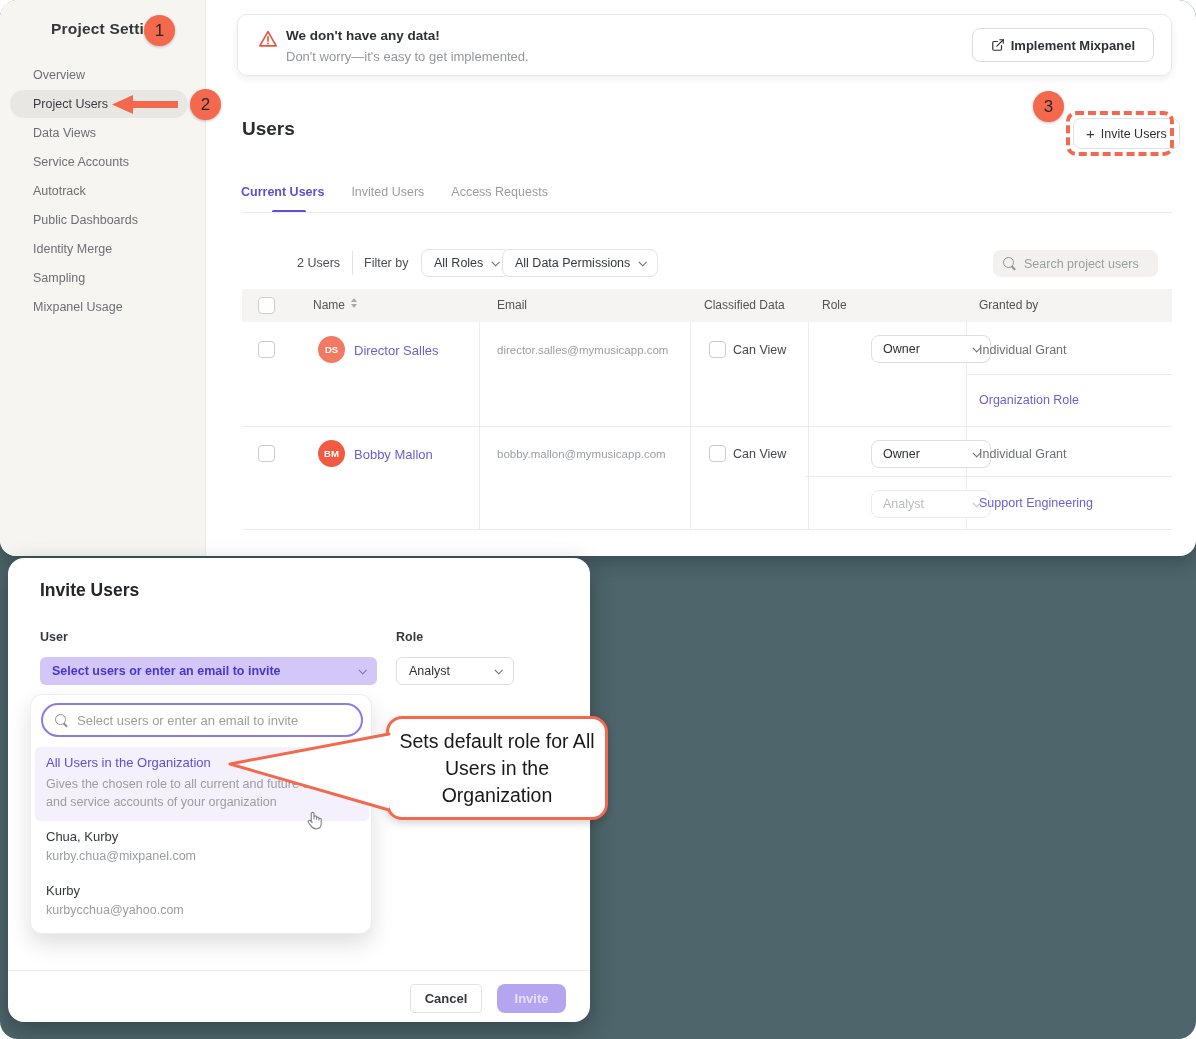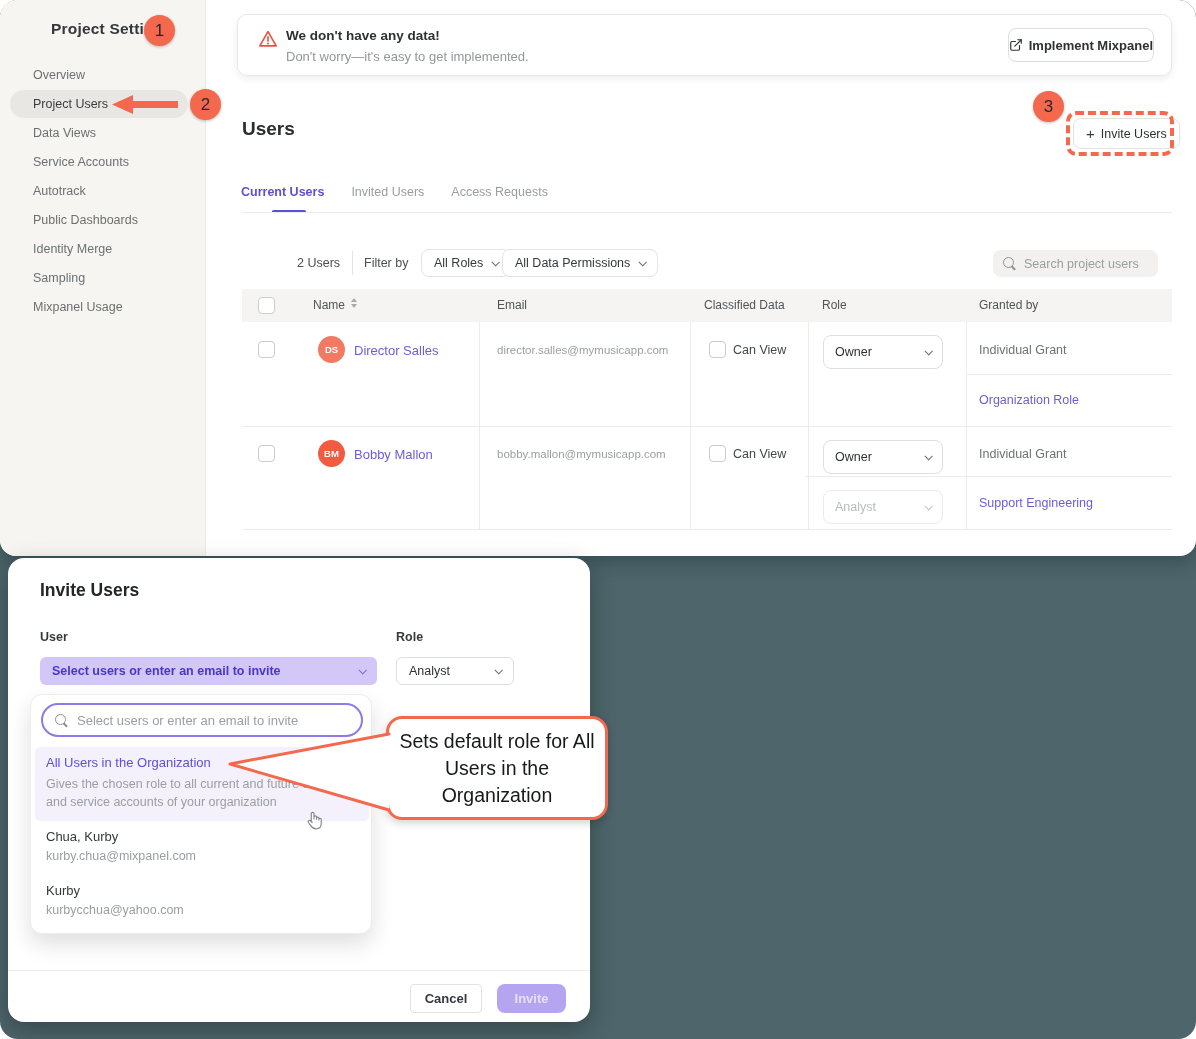--- a/index.html
+++ b/index.html
@@ -17,21 +17,21 @@
   .nav-pill { position:absolute; left:10px; top:90px; width:178px; height:28px; background:#e9e7e3; border-radius:14px; }
   .nav-item.active { color:#3a3d40; }
   .arrow2 { position:absolute; left:112px; top:94px; }
   .marker { position:absolute; width:31px; height:31px; border-radius:50%; background:#f4694e; color:#26282a; font-size:17px; font-weight:500; display:flex; align-items:center; justify-content:center; box-shadow:0 1px 3px rgba(0,0,0,.25); z-index:15; }
 
   
   .banner { position:absolute; left:237px; top:14px; width:935px; height:62px; background:#fff; border:1px solid #e9e9e7; border-radius:10px; box-shadow:0 3px 8px rgba(0,0,0,.07); }
   .warn-icon { position:absolute; left:20px; top:14px; width:20px; height:20px; }
   .banner-title { position:absolute; left:48px; top:13px; font-size:13.5px; font-weight:bold; color:#2e3134; }
   .banner-sub { position:absolute; left:48px; top:34px; font-size:13px; color:#939699; }
-  .impl-btn { position:absolute; right:17px; top:13px; height:34px; padding:0 0; display:inline-flex; align-items:center; gap:6px; background:#fff; border:1px solid #dddddc; border-radius:8px; font-size:13px; font-weight:bold; color:#2e3134; cursor:pointer; }
+  .impl-btn { position:absolute; right:17px; top:13px; height:34px; padding:0 18px; display:inline-flex; align-items:center; gap:6px; background:#fff; border:1px solid #dddddc; border-radius:8px; font-size:13px; font-weight:bold; color:#2e3134; cursor:pointer; }
 
   
   .users-heading { position:absolute; left:242px; top:118px; font-size:19px; font-weight:bold; color:#2b2e31; }
   .invite-dash { position:absolute; left:1066px; top:111px; width:108px; height:45px; border:4px dashed #f4694e; border-radius:10px; z-index:14; }
   .invite-btn { position:absolute; left:1073px; top:118px; height:31px; padding:0 12px; display:inline-flex; align-items:center; gap:6px; background:#fff; border:1px solid #e2e2e0; border-radius:8px; font-size:12.5px; font-weight:500; color:#2e3134; cursor:pointer; }
   .plus { font-size:15px; font-weight:400; color:#3a3d40; }
 
   
   .tabs { position:absolute; left:241px; top:185px; display:flex; gap:27px; }
   .tab { font-size:12.5px; color:#9a9da0; padding-bottom:12px; cursor:pointer; white-space:nowrap; }
@@ -57,21 +57,21 @@
   .th { position:absolute; top:0; height:33px; line-height:33px; font-size:12px; color:#515457; white-space:nowrap; }
   .row { position:absolute; left:242px; width:930px; background:#fff; }
   .row1 { top:322px; height:105px; border-bottom:1px solid #ececea; }
   .row2 { top:427px; height:103px; border-bottom:1px solid #ececea; }
   .cb { position:absolute; width:17px; height:17px; border:1.5px solid #caccce; border-radius:4px; background:#fff; cursor:pointer; }
   .col-line { position:absolute; top:0; bottom:0; width:1px; background:#ececea; }
   .avatar { position:absolute; width:27px; height:27px; border-radius:50%; color:#fff; font-size:9.5px; font-weight:bold; display:flex; align-items:center; justify-content:center; }
   .name-link { position:absolute; font-size:13px; color:#6a5fd7; cursor:pointer; white-space:nowrap; }
   .email-cell { position:absolute; font-size:11.5px; color:#9b9ea1; white-space:nowrap; }
   .canview-label { position:absolute; font-size:12.5px; color:#43464a; }
-  .role-dd { position:absolute; width:120px; height:28px; background:#fff; border:1px solid #dedede; border-radius:8px; display:flex; align-items:center; justify-content:space-between; padding:16px 11px; font-size:12.5px; font-weight:500; color:#2e3134; cursor:pointer; }
+  .role-dd { position:absolute; width:120px; height:28px; background:#fff; border:1px solid #dedede; border-radius:8px; display:flex; align-items:center; justify-content:space-between; padding:10px 11px; font-size:12.5px; font-weight:500; color:#2e3134; cursor:pointer;margin-left:48px; }
   .role-dd.disabled { border-color:#ebebea; color:#b9bbbd; cursor:default; }
   .role-dd.disabled .chv { border-color:#c3c5c7; }
   .granted { position:absolute; font-size:12.5px; color:#6e7174; white-space:nowrap; }
   .granted.link { color:#6a5fd7; cursor:pointer; }
   .sub-div { position:absolute; height:1px; background:#ececea; }
   .sort { display:inline-block; margin-left:6px; vertical-align:1px; }
   .sort i { display:block; width:0; height:0; border-left:3.5px solid transparent; border-right:3.5px solid transparent; }
   .sort .up { border-bottom:4px solid #a6a9ac; margin-bottom:2px; }
   .sort .dn { border-top:4px solid #a6a9ac; }
 

